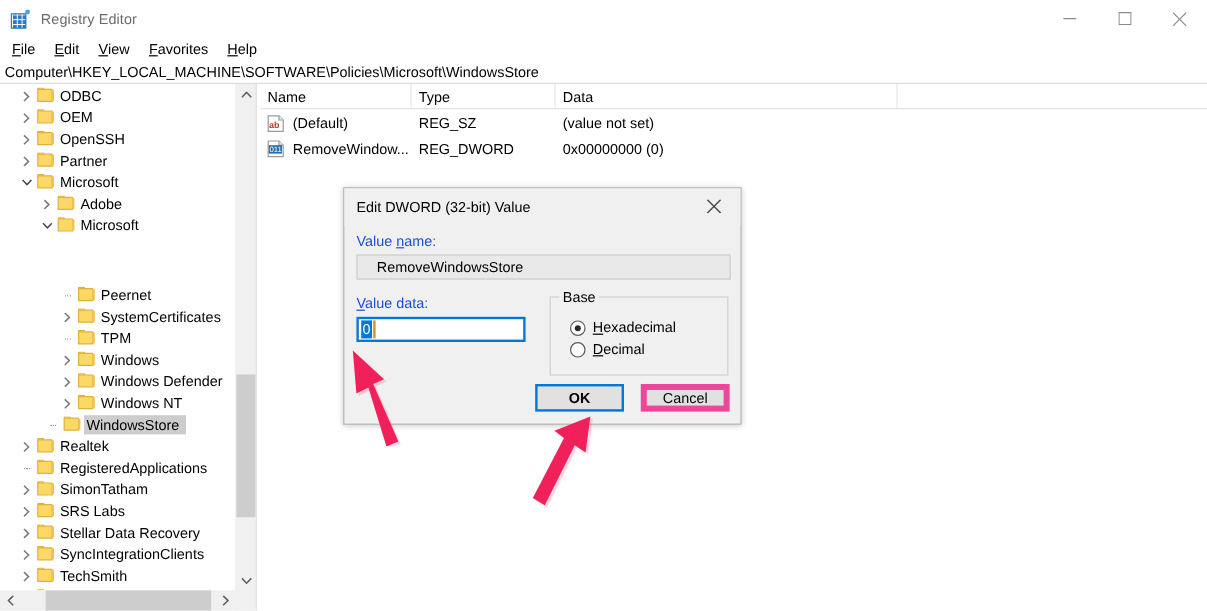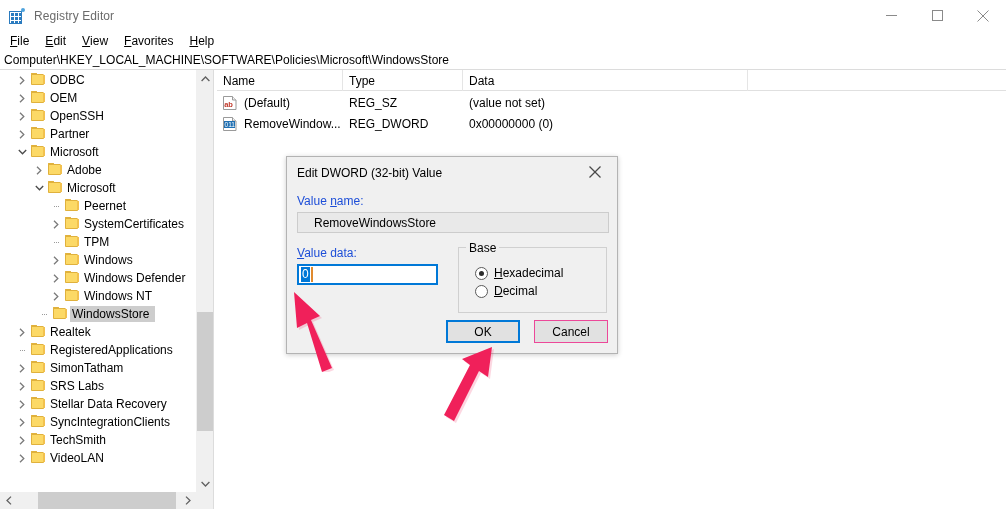--- a/index.html
+++ b/index.html
@@ -237,24 +237,24 @@
     border-radius: 50%; background: #2b2b2b;
   }
   .radio-label { font-size: 12px; color: #000; }
   #dlg-buttons {
     position: absolute; left: 0; bottom: 10px; width: 332px;
     display: flex; justify-content: flex-end; padding-right: 11px;
   }
   .dbtn {
     width: 74px; height: 23px; font-family: "Liberation Sans", sans-serif;
     font-size: 12px; color: #000; background: #e1e1e1;
-    border: 1px solid #ec4899; display: flex; align-items: center;
+    border: 5px solid #ec4899; display: flex; align-items: center;
     justify-content: center;
   }
-  .dbtn.primary { border: 2px solid #0078d7; margin-right: 14px; }
+  .dbtn.primary { border: 2px solid #0078d7; margin-right: 14px; font-weight: bold; }
 
   
   .arrow { position: absolute; pointer-events: none; }
   #arrow-1 { left: 286px; top: 286px; width: 70px; height: 86px; }
   #arrow-2 { left: 440px; top: 345px; width: 70px; height: 80px; }
 </style>
 </head>
 <body>
 
 <div id="titlebar">
@@ -381,21 +381,21 @@
             <polyline points="0.8,1 4.5,4.8 8.2,1" fill="none" stroke="#4a4a4a" stroke-width="1.3"></polyline>
           </svg>
         </span>
         <span class="folder">
           <span class="tab"></span>
           <span class="back"></span>
           <span class="edge"></span>
         </span>
         <span class="tlabel">Microsoft</span>
       </div>
-      <div class="tnode" style="padding-left: 48px;">
+      <div class="tnode" style="padding-left: 48px; margin-top: 40px;">
         <span class="dots"></span>
         <span class="folder">
           <span class="tab"></span>
           <span class="back"></span>
           <span class="edge"></span>
         </span>
         <span class="tlabel">Peernet</span>
       </div>
       <div class="tnode" style="padding-left: 48px;">
         <span class="twist">

